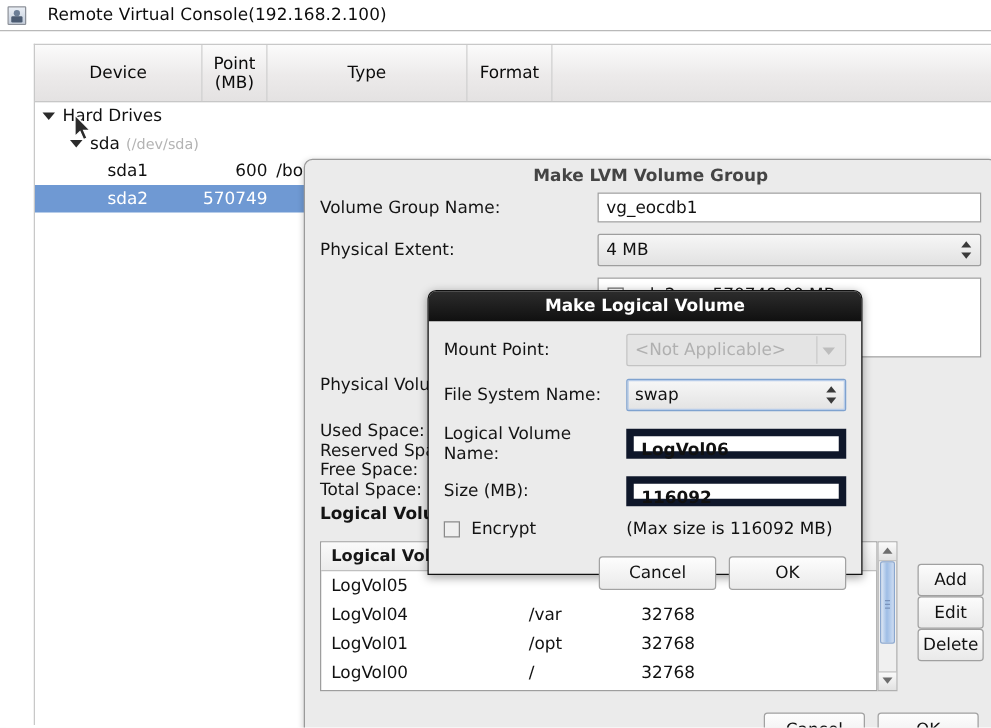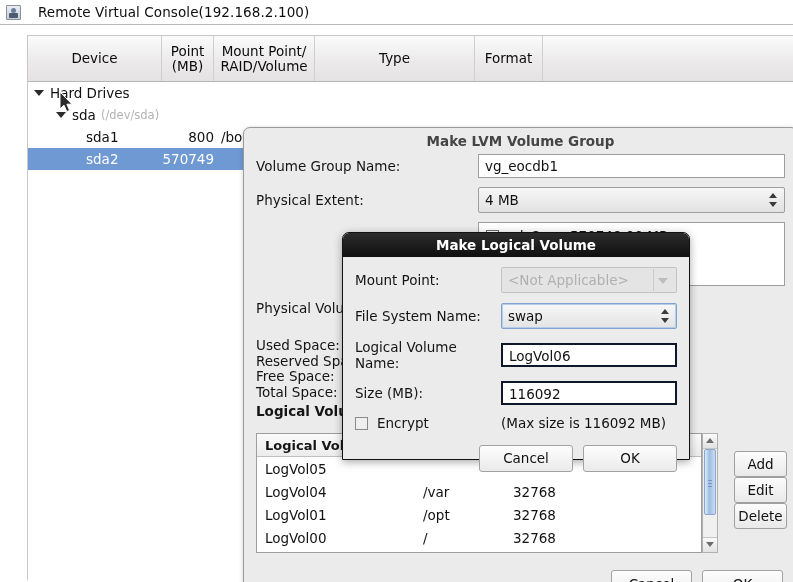--- a/index.html
+++ b/index.html
@@ -226,22 +226,22 @@
   .mlv-title{
     height:24px; line-height:24px; text-align:center;
     background:linear-gradient(#2c2c2c,#101010);
     color:#ffffff; font-size:13.5px; font-weight:bold;
     border-top-left-radius:6px; border-top-right-radius:6px;
   }
   .mlv-body{ padding:10px 12px 0 12px; font-size:13.5px; color:#141414; }
   .mrow{ display:flex; align-items:center; margin-bottom:10px; }
   .mlabel{ width:146px; flex:0 0 auto; }
   .mtext{
-    flex:1; height:24px; background:#ffffff; border:2px solid #0f172a;
-    box-sizing:border-box; padding:0 6px; line-height:22px; color:#111;
+    flex:1; height:24px; background:#ffffff; border:6px solid #0f172a;
+    box-sizing:border-box; padding:0 6px; line-height:22px; color:#111;font-weight:bold;
   }
   .mcombo{
     flex:1; height:26px; position:relative; border-radius:2px;
     background:linear-gradient(#f7f7f7,#e3e3e3);
     border:1px solid #9e9e9e; box-sizing:border-box;
     padding:0 6px; line-height:24px; color:#111;
   }
   .mcombo.focus{ border-color:#7fa2cf; box-shadow:0 0 0 1px #b7cce9 inset; }
   .mcombo.disabled{
     background:#e4e4e4; border:1px solid #c3c3c3; color:#b0b0b0;
@@ -289,26 +289,20 @@
         <div class="dev-header">
           <div class="dev-col c-device">
             <span>Device</span>
           </div>
           <div class="dev-col c-size">
             <div>
               <div>Point</div>
               <div>(MB)</div>
             </div>
           </div>
-          <div class="dev-col c-mount">
-            <div>
-              <div>Mount Point/</div>
-              <div>RAID/Volume</div>
-            </div>
-          </div>
           <div class="dev-col c-type">
             <span>Type</span>
           </div>
           <div class="dev-col c-format">
             <span>Format</span>
           </div>
           <div class="dev-col c-spare"></div>
         </div>
 
         <div class="tree">
@@ -319,21 +313,21 @@
           </div>
 
           <div class="tree-row" style="padding-left:28px;">
             <span class="tri"></span>
             <span class="tree-label">sda</span>
             <span class="dev-path">(/dev/sda)</span>
           </div>
 
           <div class="tree-row" style="padding-left:58px;">
             <span class="tree-label">sda1</span>
-            <span class="tree-size" style="left:134px;">800</span>
+            <span class="tree-size" style="left:134px;">600</span>
             <span class="tree-mount" style="left:193px;">/bo</span>
           </div>
 
           <div class="tree-row sel" style="padding-left:58px;">
             <span class="tree-label">sda2</span>
             <span class="tree-size" style="left:134px;">570749</span>
           </div>
 
         </div>
       </div>

